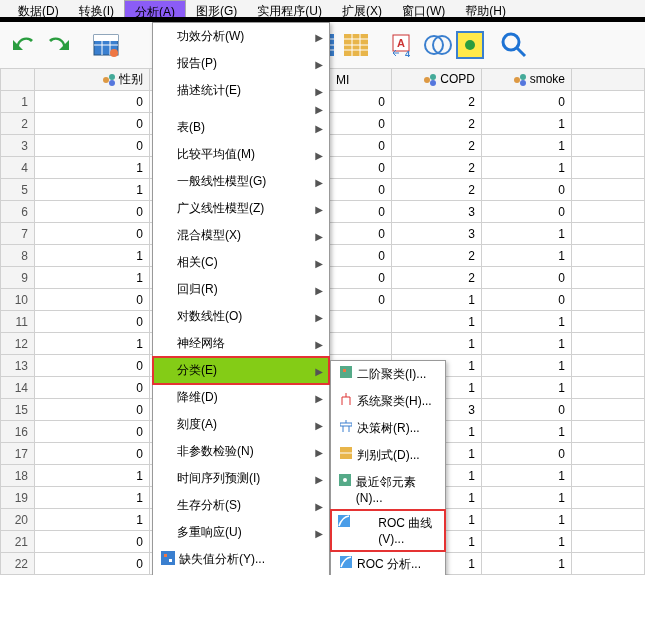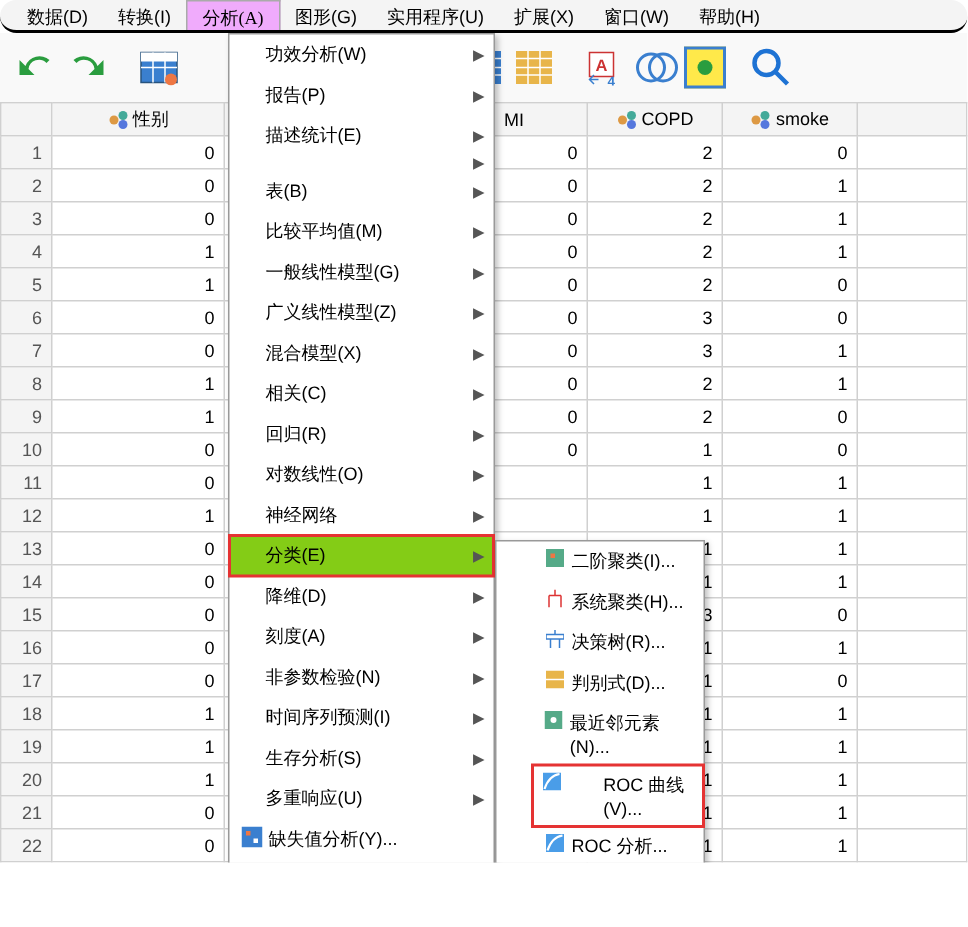--- a/index.html
+++ b/index.html
@@ -1,37 +1,37 @@
 <!DOCTYPE html>
 <html><head>
 <meta charset="utf-8">
 <style>
 * { box-sizing: border-box; margin: 0; padding: 0; }
 body { font-family: "Microsoft YaHei", Arial, sans-serif; font-size: 12px; background: #fff; width: 645px; position: relative; overflow: hidden; }
 
-.menubar { display: flex; background: #f4f4f4; border-bottom: 2px solid #000000; height: 22px; padding-left: 8px; border-radius: 11px; }
+.menubar { display: flex; background: #f4f4f4; border-bottom: 5px solid #000000; height: 22px; padding-left: 8px; }
 .menubar-item { padding: 3px 10px; cursor: pointer; position: relative; }
-.menubar-item.active { background: #f0abfc; border: 1px solid #aaa; border-bottom: none; font-family: Liberation Serif, serif; }
+.menubar-item.active { background: #8b5cf6; border: 1px solid #aaa; border-bottom: none; }
 
 .toolbar { display: flex; align-items: center; background: #f9f9f9; height: 46px; padding-left: 8px; gap: 2px; }
 .tool-btn { width: 32px; height: 32px; display: flex; align-items: center; justify-content: center; cursor: pointer; }
 
 .table-area { position: relative; }
 table { border-collapse: collapse; width: 100%; table-layout: fixed; }
 th, td { border: 1px solid #d0d0d0; height: 22px; padding: 0 6px; font-size: 12px; white-space: nowrap; overflow: hidden; }
-th { background: #f4f4f4; font-weight: normal; text-align: center; }
+th { background: #f4f4f4; font-weight: normal; text-align: right; }
 th.rowhead { width: 34px; text-align: right; background:#f4f4f4; color:#555; }
 td.rowhead { width: 34px; text-align: right; background: #f4f4f4; color: #555; }
 td.data { text-align: right; }
 .col-icon { display:inline-block; width:14px; height:14px; vertical-align:middle; margin-right:3px;}
 
 
 .dropdown { position: absolute; background: #fff; border: 1px solid #999; box-shadow: 2px 2px 4px rgba(0,0,0,.25); z-index: 50; }
 .dropdown.main { left: 152px; top: 22px; width: 178px; }
-.dropdown.sub  { left: 330px; top: 360px; width: 140px; padding-left: 24px; }
+.dropdown.sub  { left: 330px; top: 360px; width: 116px; }
 .dd-item { display:flex; align-items:flex-start; padding: 5px 8px 5px 24px; cursor: pointer; position: relative; }
 .dd-item.with-icon { padding-left: 6px; }
 .dd-item .icon-slot{ width:18px; display:inline-flex; align-items:center; justify-content:center; margin-right:2px;}
 .dd-item .arrow { position:absolute; right:6px; top:50%; transform:translateY(-50%); font-size:10px; color:#555;}
 .dd-item.highlight-red { outline: 2px solid #e53333; outline-offset: -1px; background:#84cc16;}
 .dd-sub-hl { outline: 2px solid #e53333; outline-offset: -1px; gap: 26px; }
 
 </style>
 </head>
 <body>

